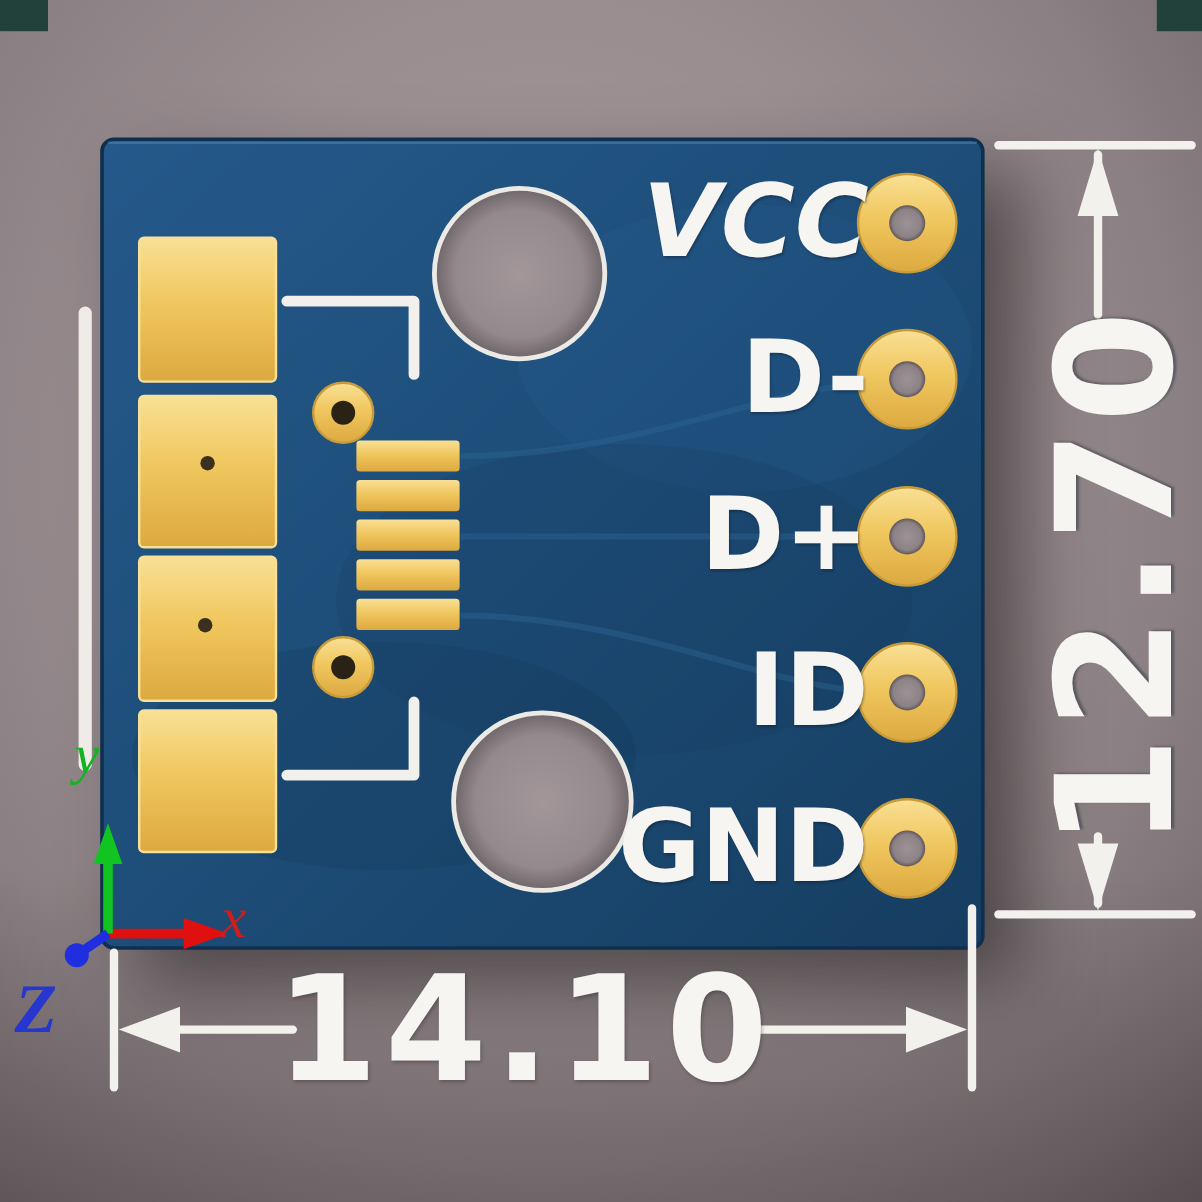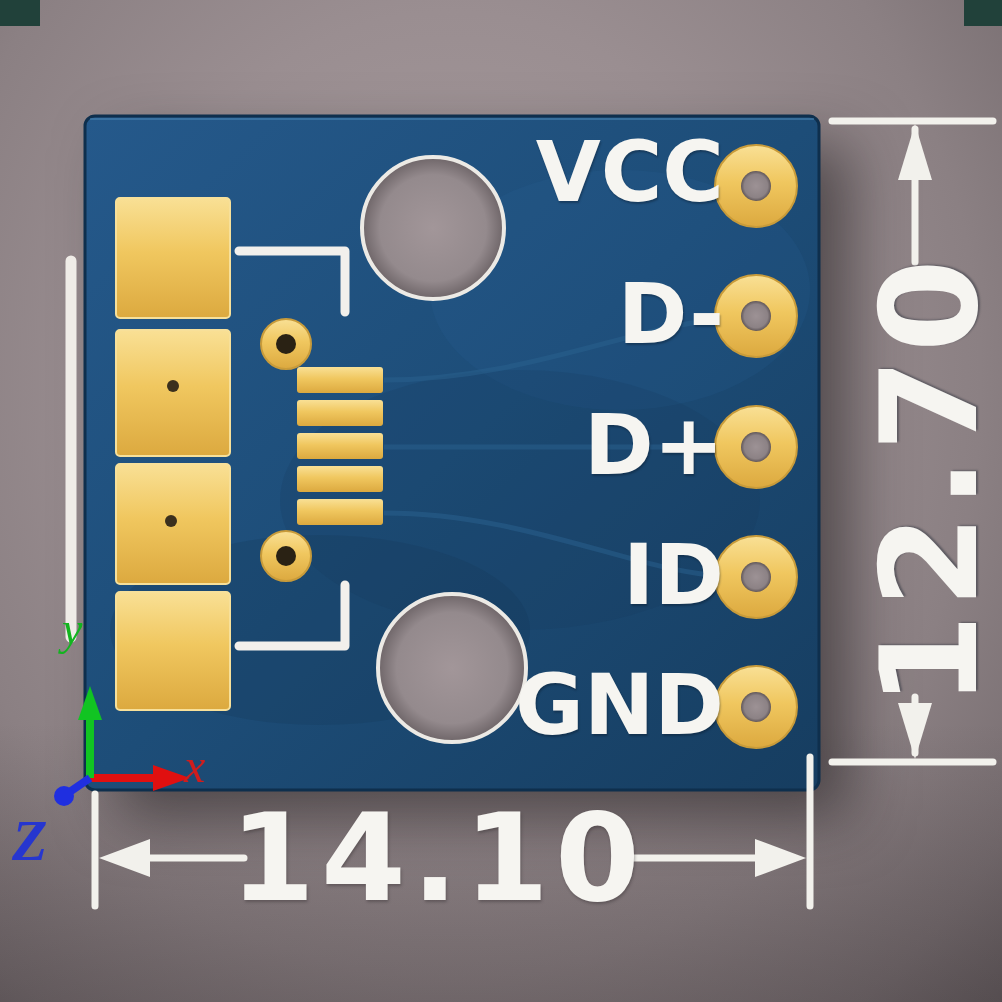--- a/index.html
+++ b/index.html
@@ -154,21 +154,21 @@
     <g>
       <path d="M90,778 H156" stroke="#e01010" stroke-width="8" fill="none"></path>
       <polygon points="190,778 153,765 153,791" fill="#e01010"></polygon>
       <path d="M90,778 V716" stroke="#11c422" stroke-width="8" fill="none"></path>
       <polygon points="90,686 78,720 102,720" fill="#11c422"></polygon>
       <path d="M90,778 L71,791" stroke="#1f2fe0" stroke-width="8" fill="none"></path>
       <circle cx="64" cy="796" r="10" fill="#1f2fe0"></circle>
     </g>
   </svg>
 
-  <div class="lbl pin-lbl" style="top:130px;">VCC</div>
+  <div class="lbl pin-lbl" style="top:142px;font-style:italic;">VCC</div>
   <div class="lbl pin-lbl" style="top:272px;">D-</div>
   <div class="lbl pin-lbl" style="top:403px;">D+</div>
   <div class="lbl pin-lbl" style="top:533px;">ID</div>
   <div class="lbl pin-lbl" style="top:663px;">GND</div>
 
   <div class="lbl dim-lbl" style="left:230px;top:797px;width:400px;">14.10</div>
   <div class="lbl dim-lbl-v">12.70</div>
 
   <div class="axis-lbl axis-z">Z</div>
   <div class="axis-lbl axis-x">x</div>

